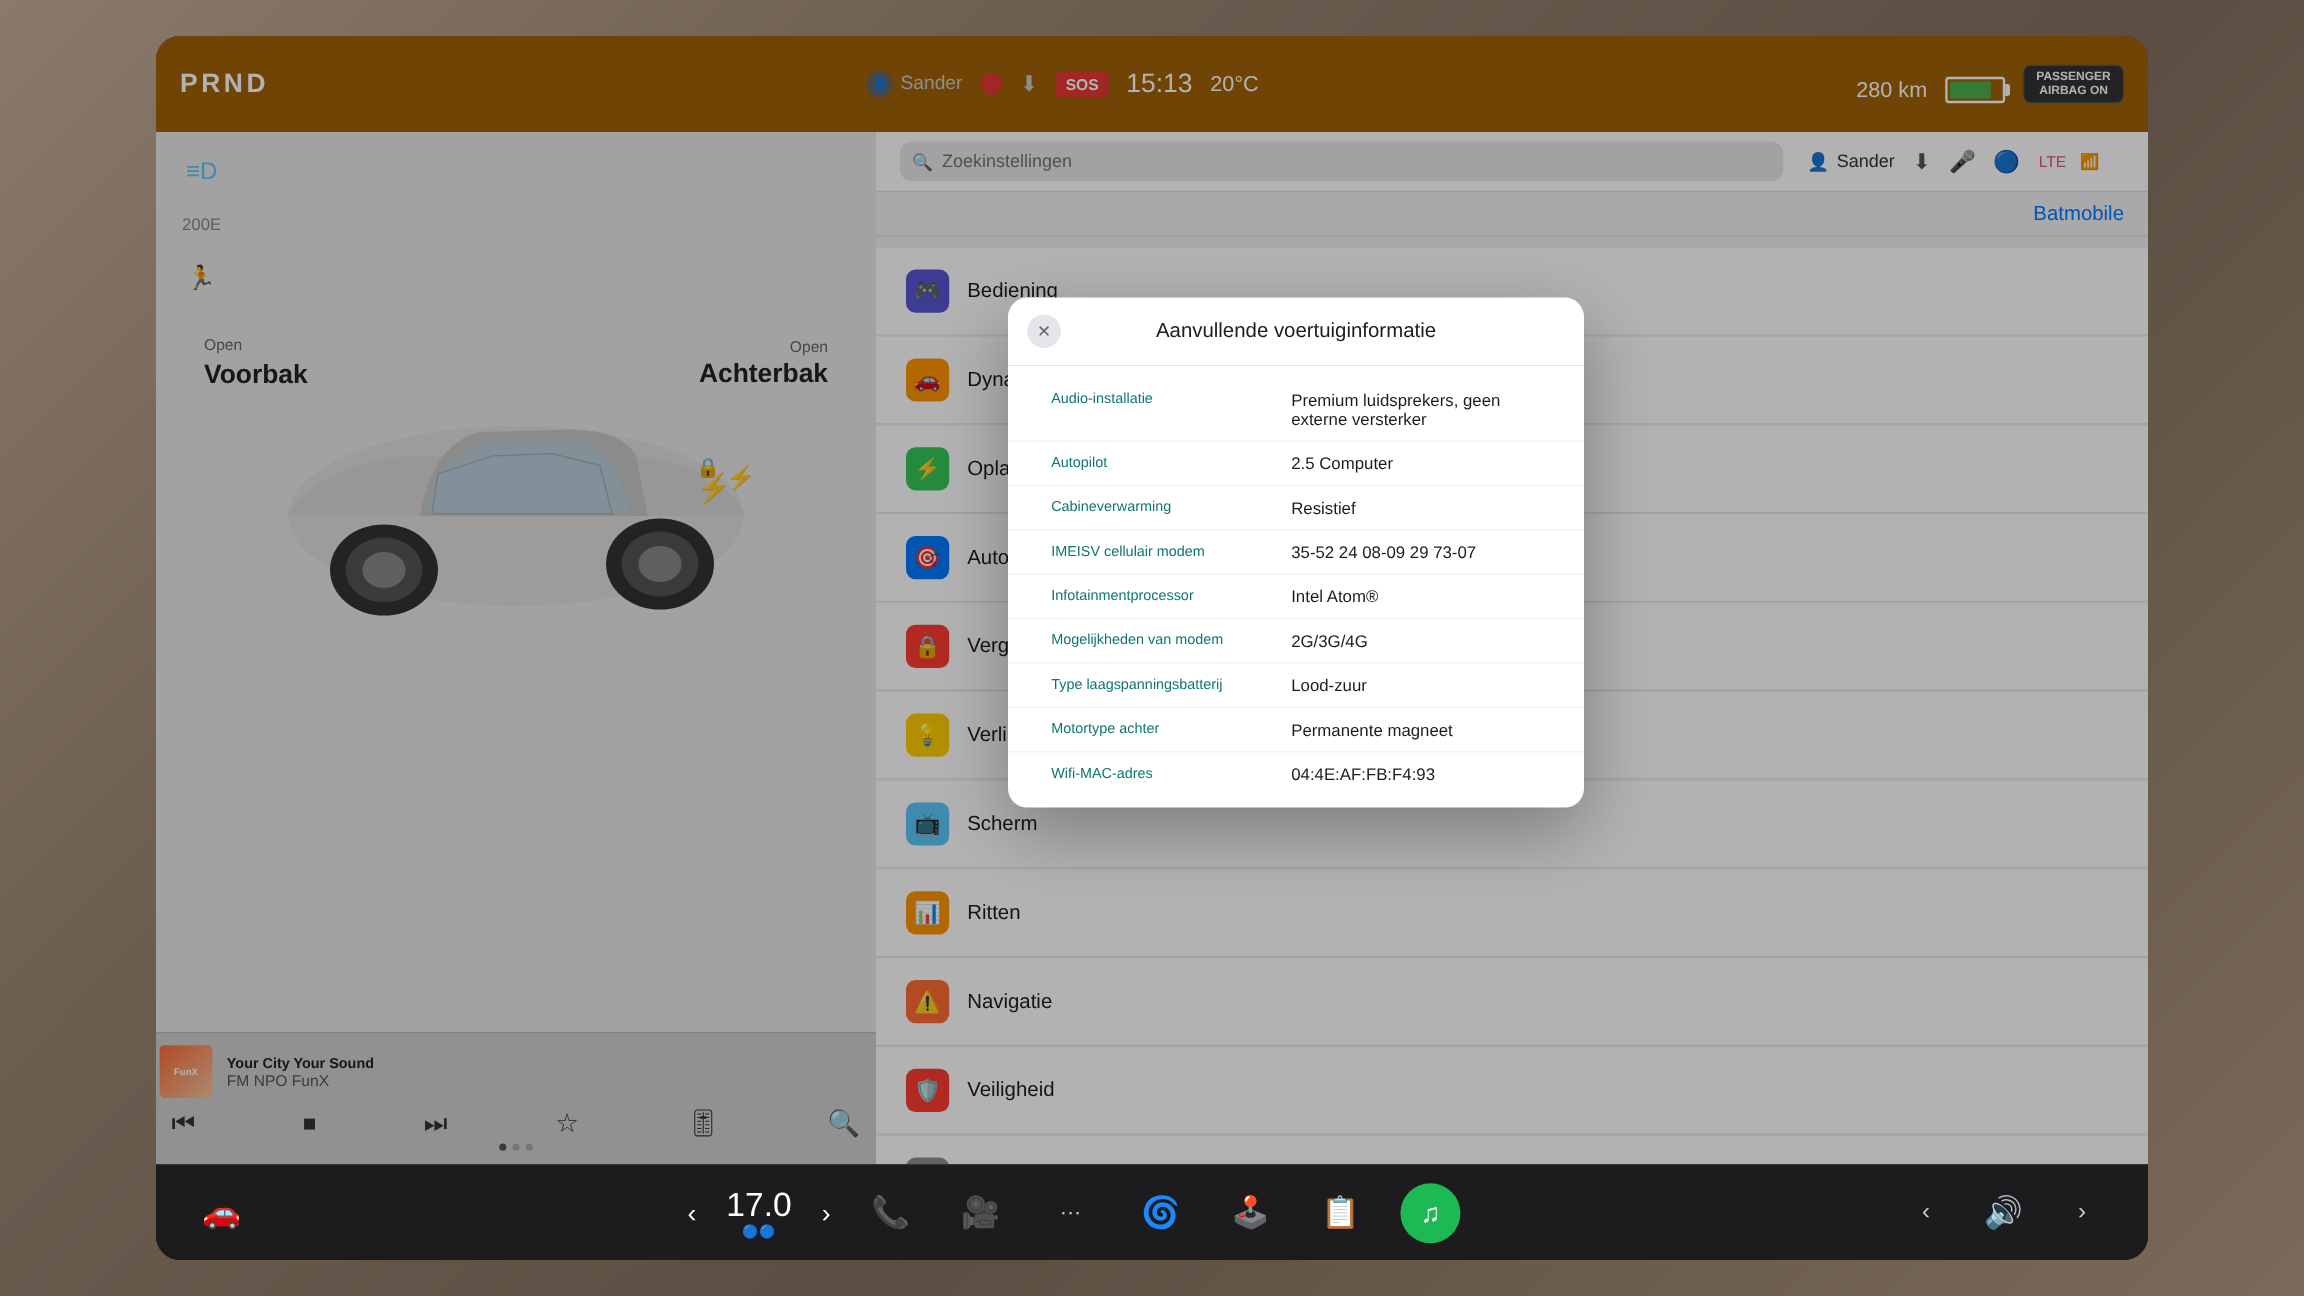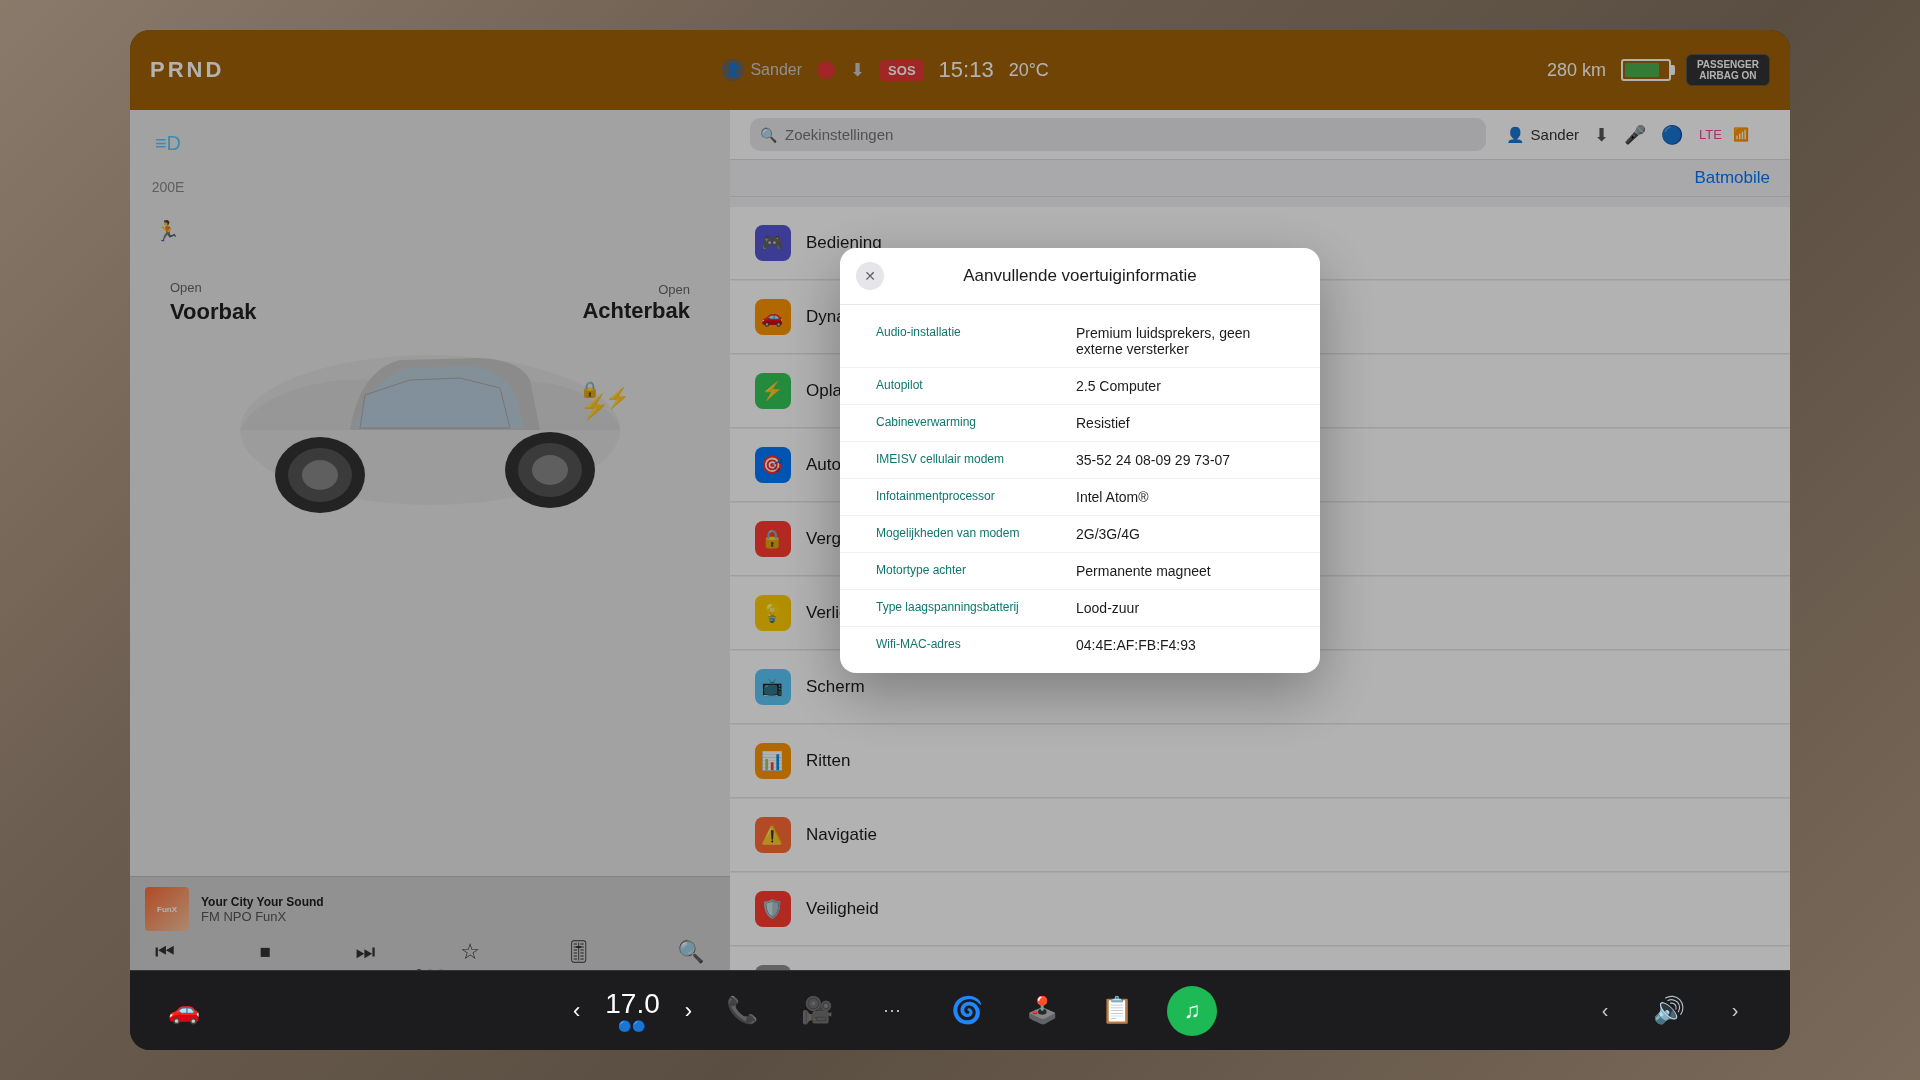--- a/index.html
+++ b/index.html
@@ -112,21 +112,21 @@
       font-weight: 500;
     }
 
     .temp-display {
       color: #fff;
       font-size: 18px;
     }
 
     .status-right {
       display: flex;
-      align-items: center;
+      align-items: flex-end;
       gap: 15px;
     }
 
     .range-display {
       color: #fff;
       font-size: 18px;
       font-weight: 500;
     }
 
     .battery-icon {
@@ -248,26 +248,26 @@
       width: 480px;
       height: 360px;
     }
 
     
     .music-player {
       position: absolute;
       bottom: 0;
       left: 0;
       right: 0;
-      height: 94px;
+      height: 110px;
       background: #d0d0d0;
       border-top: 1px solid #bbb;
       display: flex;
       flex-direction: column;
-      padding: 10px 15px;
+      padding: 10px 3px;
     }
 
     .music-info {
       display: flex;
       align-items: center;
       gap: 12px;
       margin-bottom: 8px;
     }
 
     .music-thumb {
@@ -843,26 +843,26 @@
           </div>
           <div class="info-row">
             <span class="info-label">Infotainmentprocessor</span>
             <span class="info-value">Intel Atom®</span>
           </div>
           <div class="info-row">
             <span class="info-label">Mogelijkheden van modem</span>
             <span class="info-value">2G/3G/4G</span>
           </div>
           <div class="info-row">
+            <span class="info-label">Type laagspanningsbatterij</span>
+            <span class="info-value">Lood-zuur</span>
+          </div>
+          <div class="info-row">
             <span class="info-label">Motortype achter</span>
             <span class="info-value">Permanente magneet</span>
-          </div>
-          <div class="info-row">
-            <span class="info-label">Type laagspanningsbatterij</span>
-            <span class="info-value">Lood-zuur</span>
           </div>
           <div class="info-row">
             <span class="info-label">Wifi-MAC-adres</span>
             <span class="info-value">04:4E:AF:FB:F4:93</span>
           </div>
         </div>
     </div>
   </div>
 
 </div>

